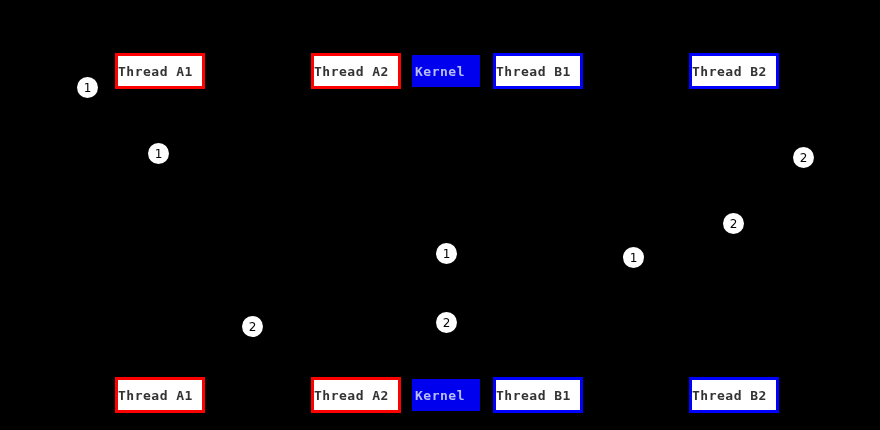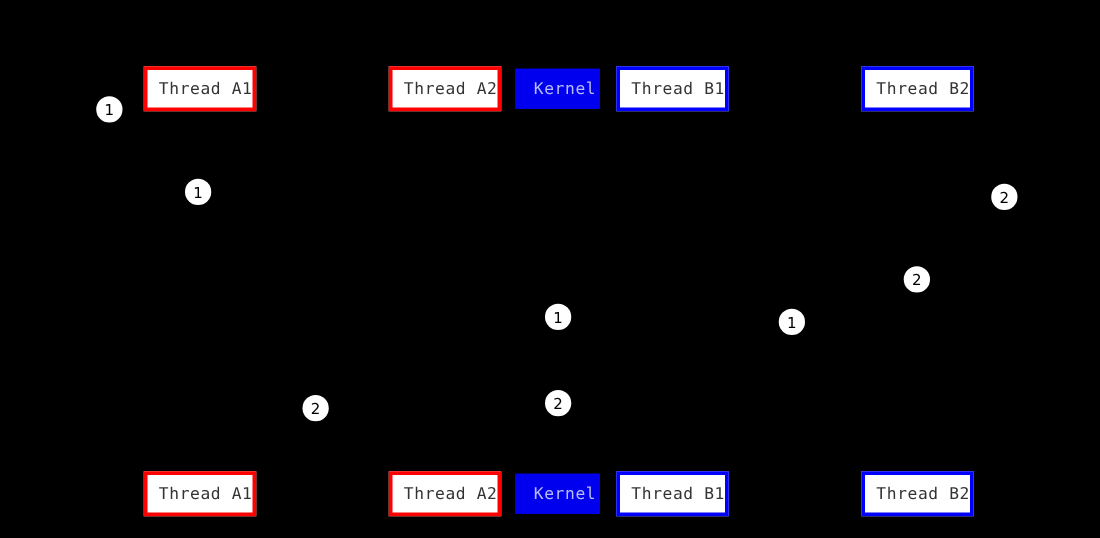--- a/index.html
+++ b/index.html
@@ -16,27 +16,28 @@
     overflow: hidden;
     font-family: "DejaVu Sans Mono", "Liberation Mono", monospace;
   }
 
   
   .participant {
     position: absolute;
     box-sizing: border-box;
     display: flex;
     align-items: center;
-    justify-content: flex-end;
+    justify-content: flex-start;
     height: 36px;
     background: #FFFFFF;
     border: 3px solid #737373;
     font-size: 13px;
     letter-spacing: 0.5px;
     white-space: nowrap;
+    font-weight: bold;
   }
   .participant .plabel {
     color: #333333;
     font-family: "DejaVu Sans Mono", "Liberation Mono", monospace;
     font-size: 13px;
   }
   .participant.thread-a { border-color: #FF0000; background:#FFFFFF; }
   .participant.thread-b { border-color: #0000FF; background:#FFFFFF; }
   .participant.kernel {
     border-color: #0000EE;

